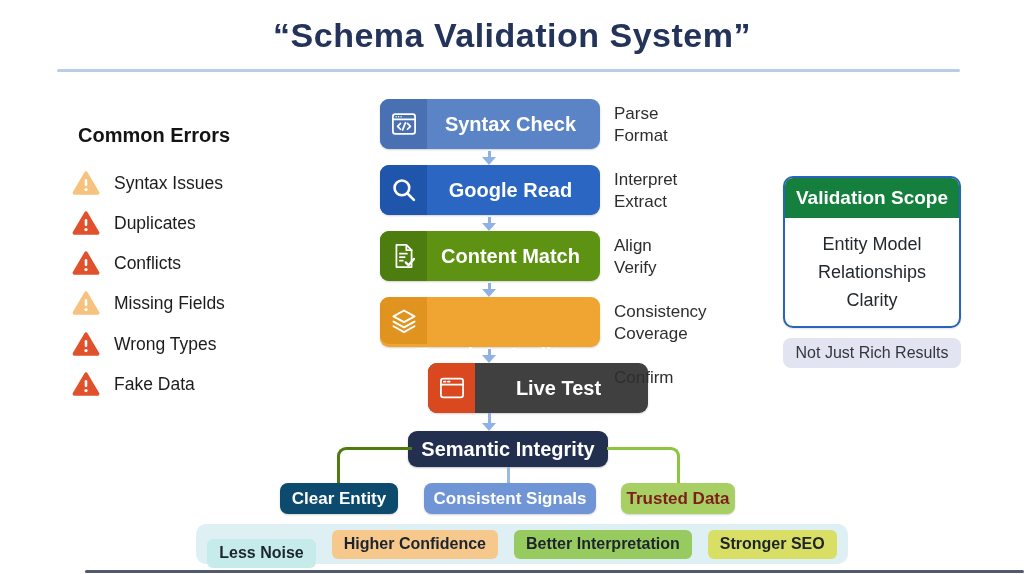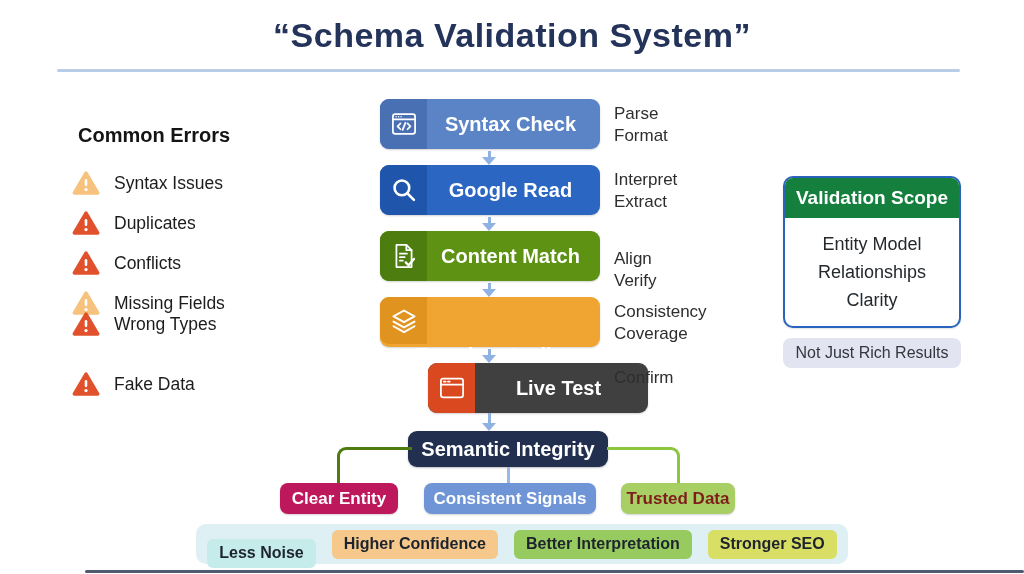--- a/index.html
+++ b/index.html
@@ -138,21 +138,21 @@
   <div class="abs ce-item" style="top:289px;">
     <span class="tri-icon" style="color: rgb(247, 194, 125);">
       <svg viewBox="0 0 24 22" width="28" height="26">
           <polygon points="12,2.5 22,19.5 2,19.5" fill="currentColor" stroke="currentColor" stroke-width="3" stroke-linejoin="round"></polygon>
           <rect x="10.9" y="7.5" width="2.2" height="6.2" rx="1.1" fill="#fff"></rect>
           <circle cx="12" cy="16.6" r="1.4" fill="#fff"></circle>
         </svg>
     </span>
     <span class="label">Missing Fields</span>
   </div>
-  <div class="abs ce-item" style="top:310px;">
+  <div class="abs ce-item" style="top:330px;">
     <span class="tri-icon" style="color: rgb(224, 81, 44);">
       <svg viewBox="0 0 24 22" width="28" height="26">
           <polygon points="12,2.5 22,19.5 2,19.5" fill="currentColor" stroke="currentColor" stroke-width="3" stroke-linejoin="round"></polygon>
           <rect x="10.9" y="7.5" width="2.2" height="6.2" rx="1.1" fill="#fff"></rect>
           <circle cx="12" cy="16.6" r="1.4" fill="#fff"></circle>
         </svg>
     </span>
     <span class="label">Wrong Types</span>
   </div>
   <div class="abs ce-item" style="top:370px;">
@@ -214,21 +214,21 @@
           <path d="M5.5 2.5 h8.5 l4.5 4.5 v14.5 h-13 z"></path>
           <path d="M14 2.5 v4.5 h4.5"></path>
           <line x1="8.5" y1="10" x2="14.5" y2="10"></line>
           <line x1="8.5" y1="13" x2="12.5" y2="13"></line>
           <line x1="8.5" y1="16" x2="11" y2="16"></line>
           <polyline points="13.5,17.5 16,20 20.5,14.5" stroke-width="2"></polyline>
         </svg>
     </div>
     <div class="step-label">Content Match</div>
   </div>
-  <div class="abs side-note" style="top:248px;">
+  <div class="abs side-note" style="top:235px;">
     <div>Align</div>
       <div>Verify</div>
   </div>
   <div class="abs arrow" style="left:482px;top:283px;height:14px;">
       <div class="shaft"></div>
       <div class="head"></div>
     </div>
 
   <div class="abs step-bar" style="top: 297px; background: rgb(240, 164, 50); flex-direction: column;">
     <div class="step-icon" style="background: rgb(224, 147, 31);">
@@ -267,21 +267,21 @@
       <div class="shaft"></div>
       <div class="head"></div>
     </div>
 
   <div class="abs semantic-box" style="background: rgb(34, 47, 78);">Semantic Integrity</div>
 
   <div class="abs elbow-left"></div>
   <div class="abs elbow-right"></div>
   <div class="abs mid-drop"></div>
 
-  <div class="abs branch" style="left: 280px; width: 118px; background: #be185d; color: rgb(255, 255, 255);">
+  <div class="abs branch" style="left: 280px; width: 118px; background: #0c4a6e; color: rgb(255, 255, 255);">
     <span>Clear Entity</span>
   </div>
   <div class="abs branch" style="left: 424px; width: 172px; background: rgb(112, 149, 214); color: rgb(255, 255, 255);">
     <span>Consistent Signals</span>
   </div>
   <div class="abs branch" style="left: 621px; width: 114px; background: rgb(167, 207, 99); color: #7f1d1d;">
     <span>Trusted Data</span>
   </div>
 
   <div class="abs outcome-strip" style="background: rgb(223, 240, 244);">

